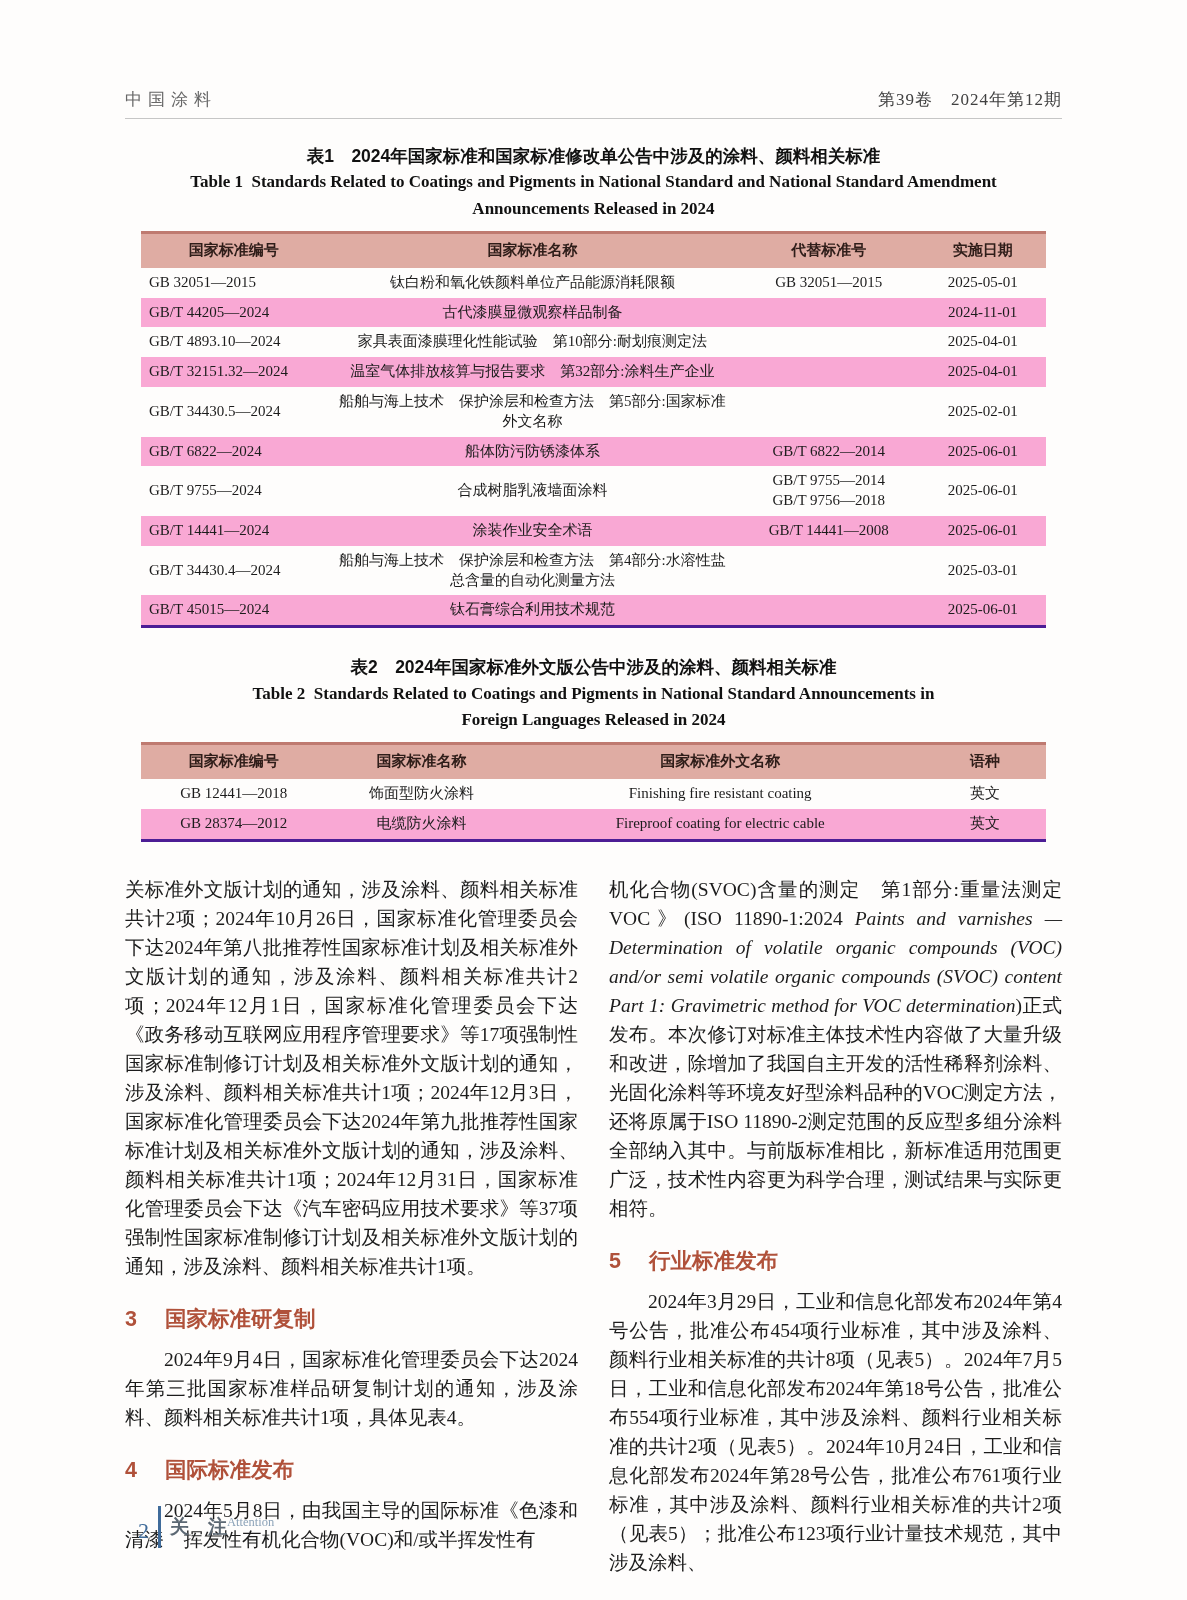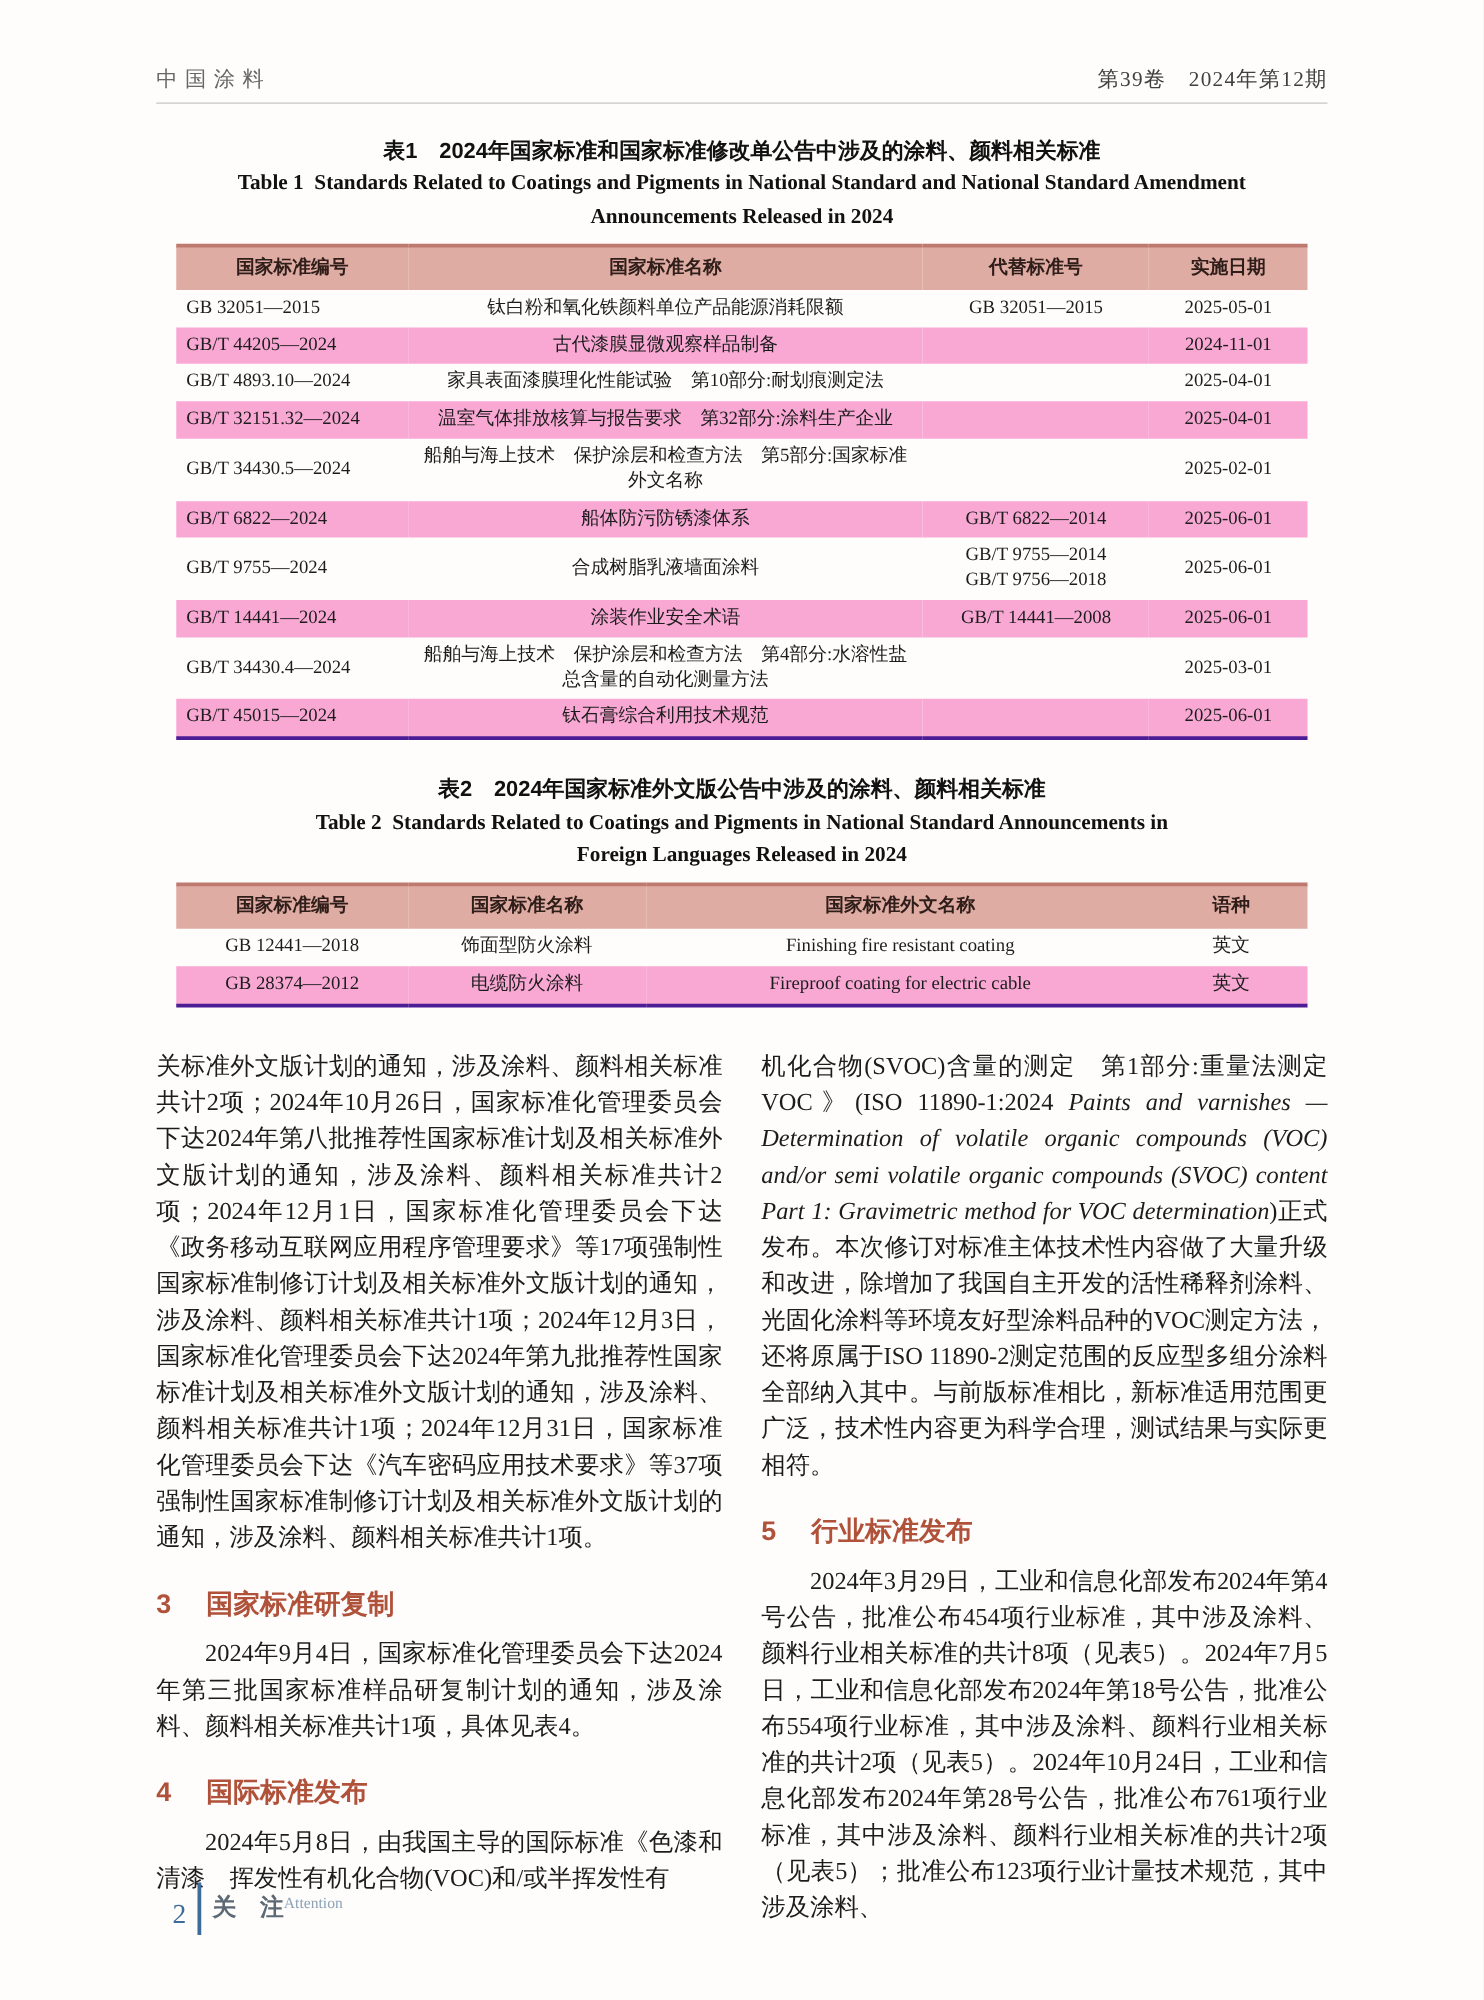--- a/index.html
+++ b/index.html
@@ -10,21 +10,21 @@
     background:#fefdfc;
     font-family:"Liberation Serif", serif;
     color:#1c1c1c;
     overflow:hidden;
   }
   .content { margin:0 125px; }
 
   
   .page-header {
     display:flex; justify-content:space-between; align-items:flex-end;
-    padding-top:52px; padding-bottom:7px;
+    padding-top:88px; padding-bottom:7px;
     border-bottom:1px solid #c6c6c6;
     font-size:17px; color:#676767;
   }
   .journal-title { letter-spacing:6px; }
   .issue-info { letter-spacing:1px; color:#404040; }
 
   
   .caption { text-align:center; }
   .caption.first { margin-top:25px; }
   .caption.second { margin-top:27px; }

